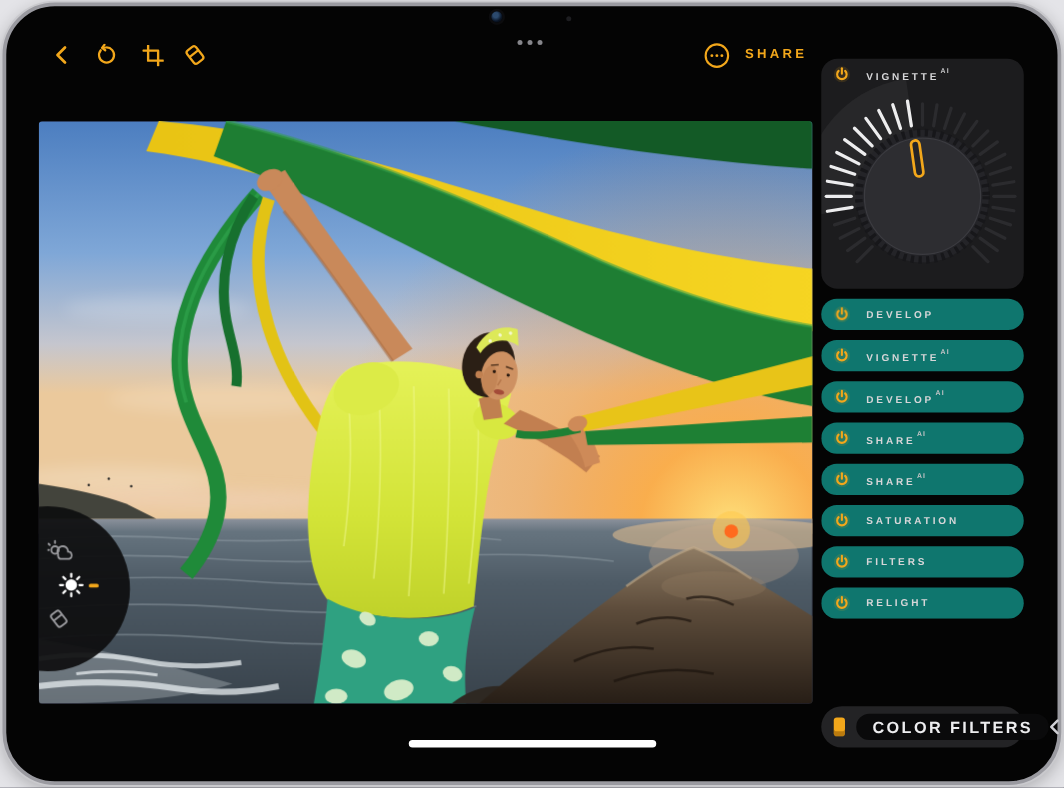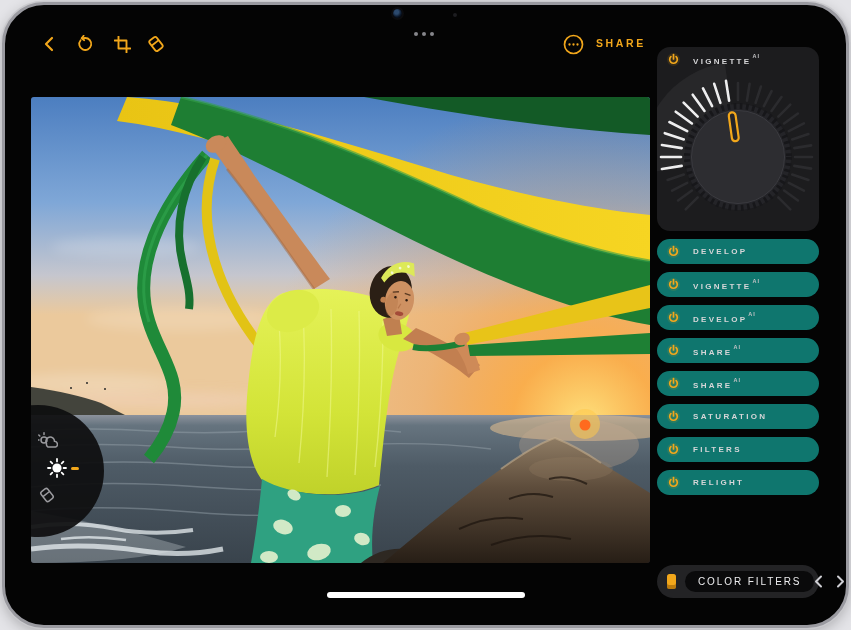--- a/index.html
+++ b/index.html
@@ -35,21 +35,21 @@
   .pw{width:13px;height:13px;flex:0 0 auto;}
   .lbl{font-size:8px;font-weight:bold;letter-spacing:2.3px;color:#d6d6d8;margin-left:13px;white-space:nowrap;}
   .ai-sup{font-size:5.5px;letter-spacing:1px;vertical-align:6px;color:#c4c4c6;margin-left:1px;}
   .tools{position:absolute;left:657px;top:239px;width:162px;display:flex;flex-direction:column;gap:8px;}
   .trow{height:25px;border-radius:12.5px;background:#0f766e;display:flex;align-items:center;padding-left:10px;cursor:default;}
   .footer{position:absolute;left:657px;top:565px;width:162px;height:33px;border-radius:16.5px;background:#232325;
     display:flex;align-items:center;padding:0 10px;box-sizing:border-box;}
   .filters-ic{width:9px;height:15px;border-radius:2.5px;background:#F2A71B;flex:0 0 auto;
     box-shadow:inset 0 -4px 0 rgba(120,70,0,.45);}
   .pill{height:21px;border-radius:11px;background:#0a0a0b;display:flex;align-items:center;padding:0 13px;margin-left:9px;}
-  .pill span{font-size:10px;font-weight:normal;letter-spacing:1.9px;color:#ededef;white-space:nowrap;}
+  .pill span{font-size:13px;font-weight:bold;letter-spacing:1.9px;color:#ededef;white-space:nowrap;}
   .nav-ch{margin-left:auto;display:flex;gap:13px;padding-right:2px;}
   .nav-ch svg{display:block;}
 </style>
 </head>
 <body>
 
 <div class="stage">
 
   <div class="device"></div>
   <div class="cam"></div>

